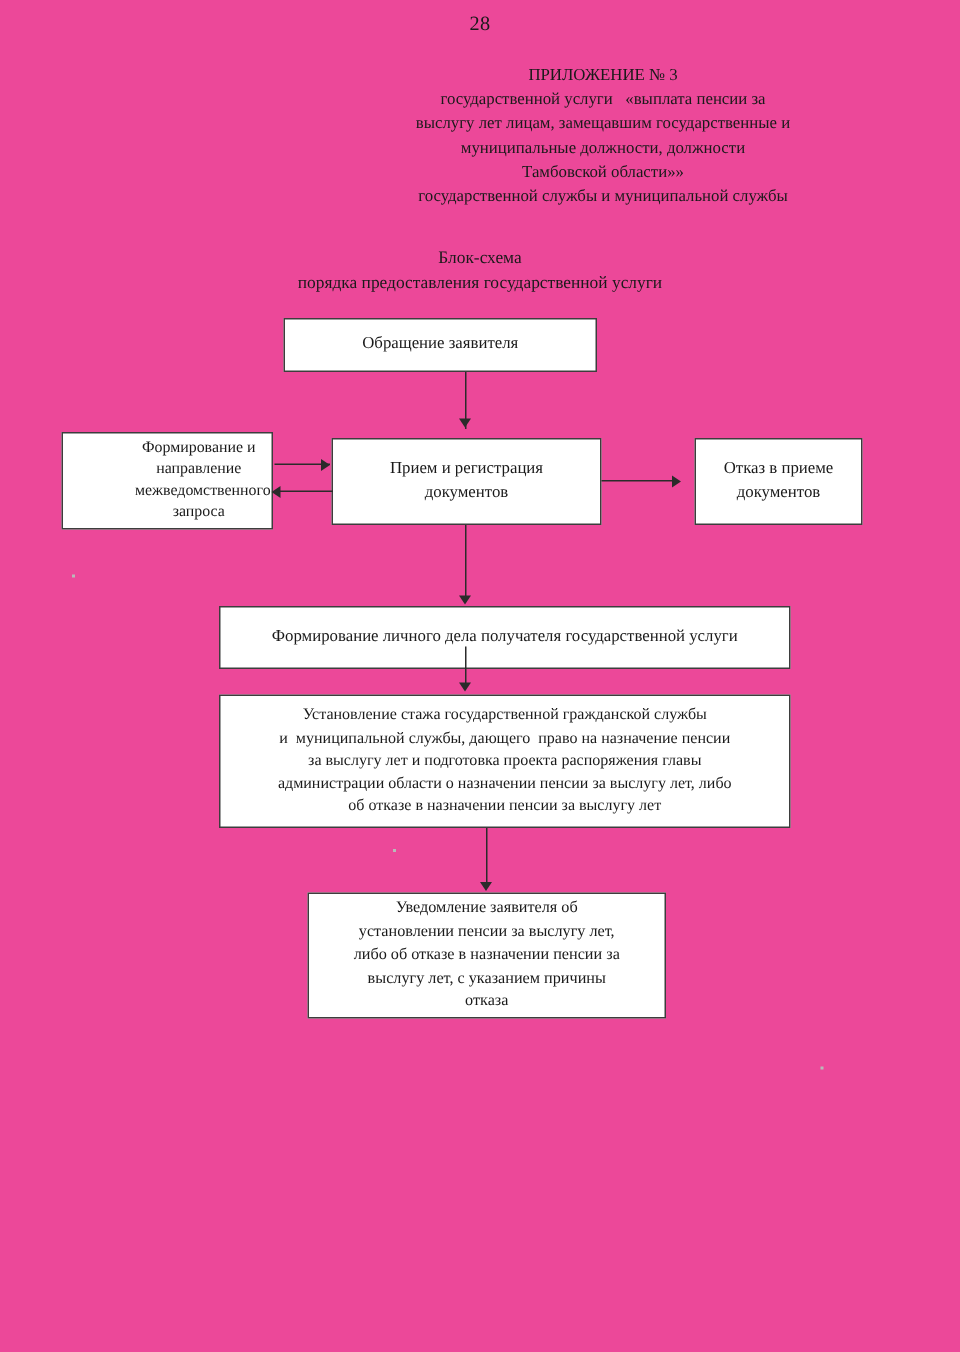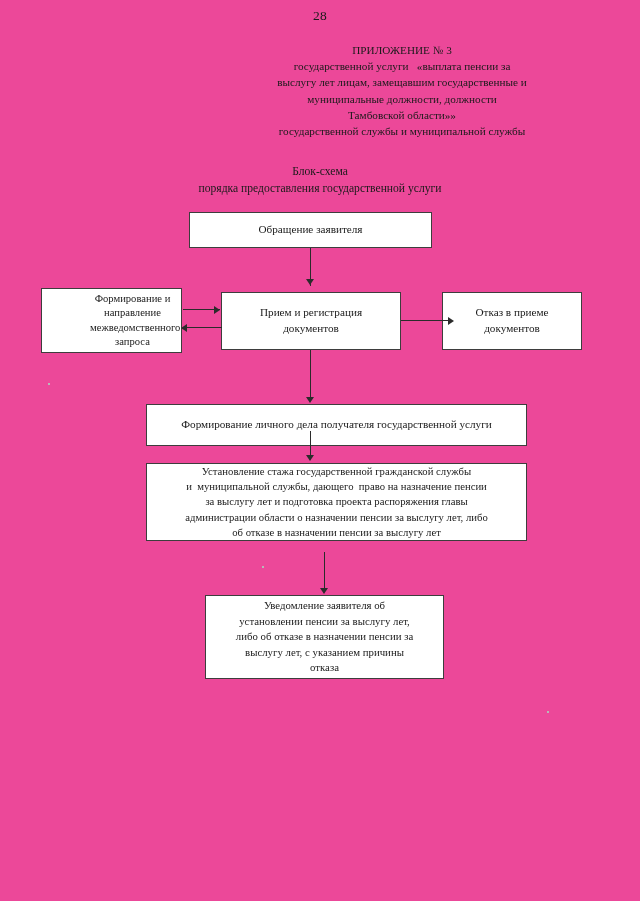--- a/index.html
+++ b/index.html
@@ -62,26 +62,26 @@
     align-items: center;
     justify-content: center;
     text-align: center;
     font-size: 11.2px;
     line-height: 15.6px;
     padding: 2px 6px;
   }
   .node .txt { display: block; width: 100%; }
   .node .ln { display: block; white-space: pre; }
 
-  #node-application { left: 189px; top: 212px; width: 243px; height: 36px; }
+  #node-application { left: 189px; top: 212px; width: 209px; height: 36px; }
   #node-interdept   { left: 41px;  top: 288px; width: 141px; height: 65px; font-size: 10.6px; line-height: 14.4px; padding-left: 48px; }
   #node-reception   { left: 221px; top: 292px; width: 180px; height: 58px; }
-  #node-refusal     { left: 442px; top: 292px; width: 140px; height: 58px; }
+  #node-refusal     { left: 463px; top: 292px; width: 112px; height: 58px; }
   #node-personalfile{ left: 146px; top: 404px; width: 381px; height: 42px; }
-  #node-experience  { left: 146px; top: 463px; width: 381px; height: 78px;
+  #node-experience  { left: 146px; top: 463px; width: 381px; height: 89px;
                       font-size: 10.7px; line-height: 15.2px; align-items: center; }
   #node-notify      { left: 205px; top: 595px; width: 239px; height: 84px;
                       font-size: 10.8px; line-height: 15.4px; }
 
   
   .conn { position: absolute; background: #2b2b2b; }
   .vline { width: 1.2px; }
   .hline { height: 1.2px; }
 
   .arrow-down {

